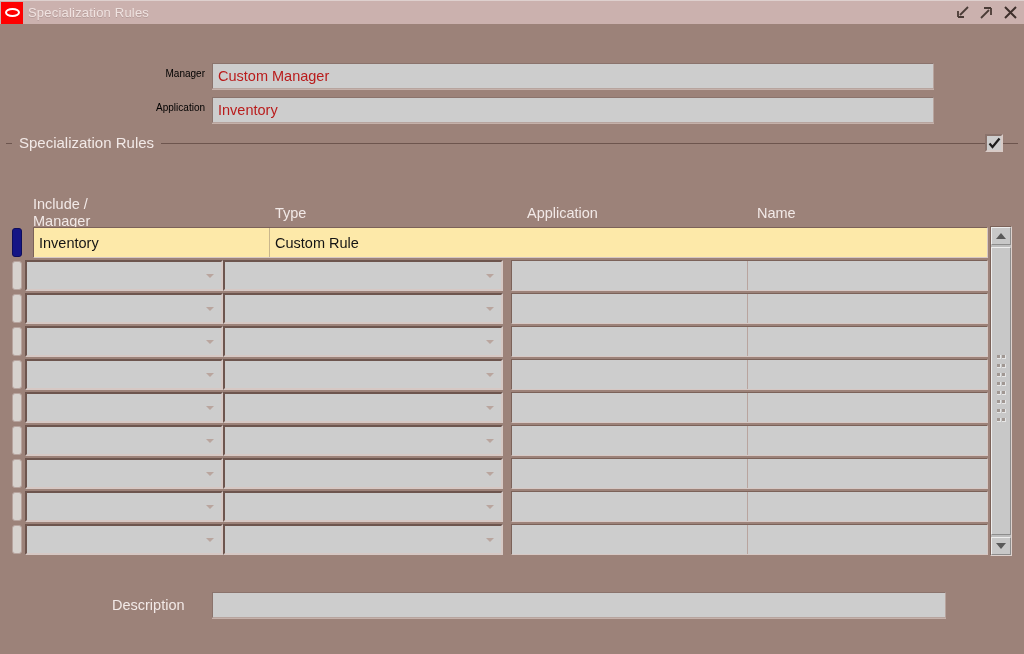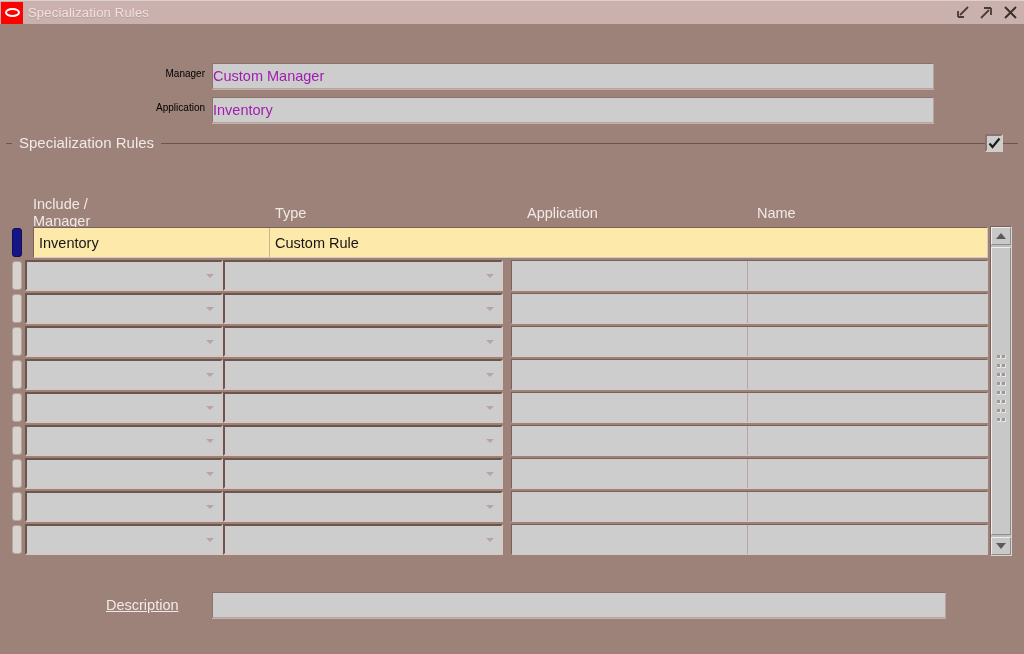--- a/index.html
+++ b/index.html
@@ -85,23 +85,24 @@
     white-space: nowrap;
   }
   .ro-field {
     position: absolute;
     background: #cdcdcd;
     border: 1px solid #b7a49e;
     border-top-color: #8a736c;
     border-left-color: #8a736c;
     box-sizing: border-box;
     font-size: 14.5px;
-    color: #a21caf;
-    display: flex;
-    align-items: center;
+    color: #b91c1c;
+    display: flex;
+    align-items: center;
+    padding-left: 5px;
     box-shadow: 0 1px 0 #c5b1aa;
   }
 
   
   .group-label {
     position: absolute;
     font-size: 15px;
     color: #f2e9e7;
     white-space: nowrap;
     background: #9c8279;
@@ -626,16 +627,16 @@
               <i></i>
           </div>
         </div>
       </div>
       <div class="sbtn">
           <span class="dn"></span>
         </div>
     </div>
   </div>
 
-  <div class="desc-label" style="left:106px; top:597px;text-decoration:underline;">Description</div>
+  <div class="desc-label" style="left:112px; top:597px;">Description</div>
   <div class="desc-field" style="left:212px; top:592px; width:734px; height:26px;"></div>
 
 </div>
 
 </body></html>

